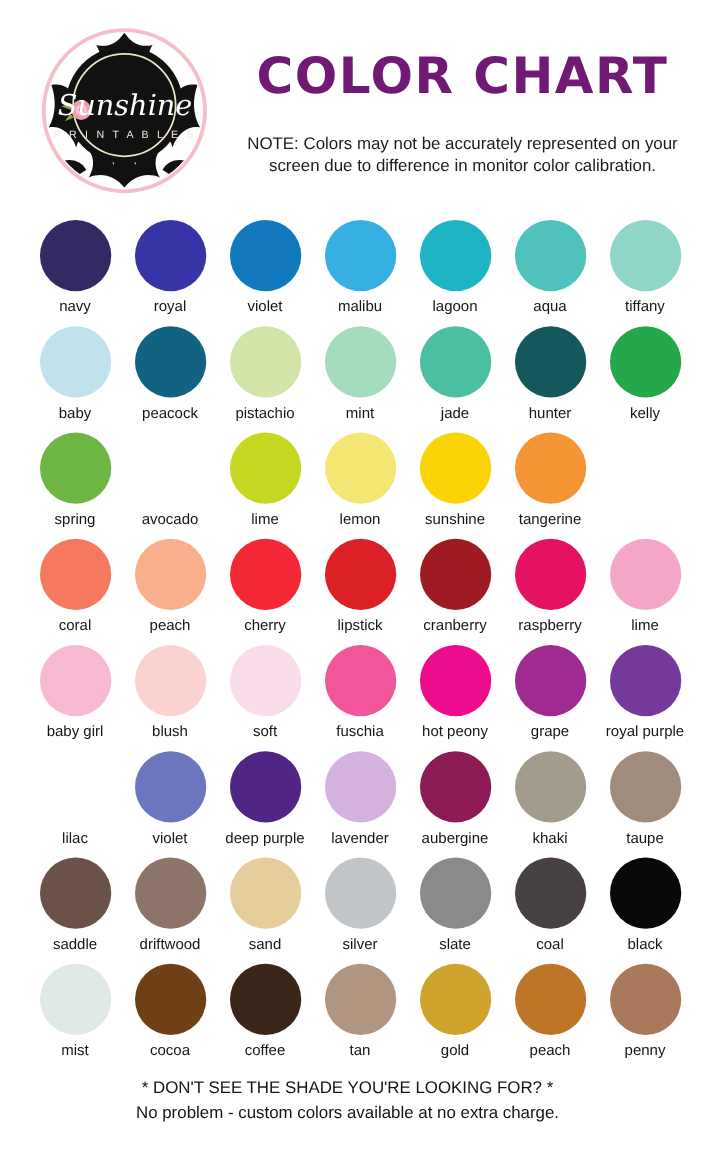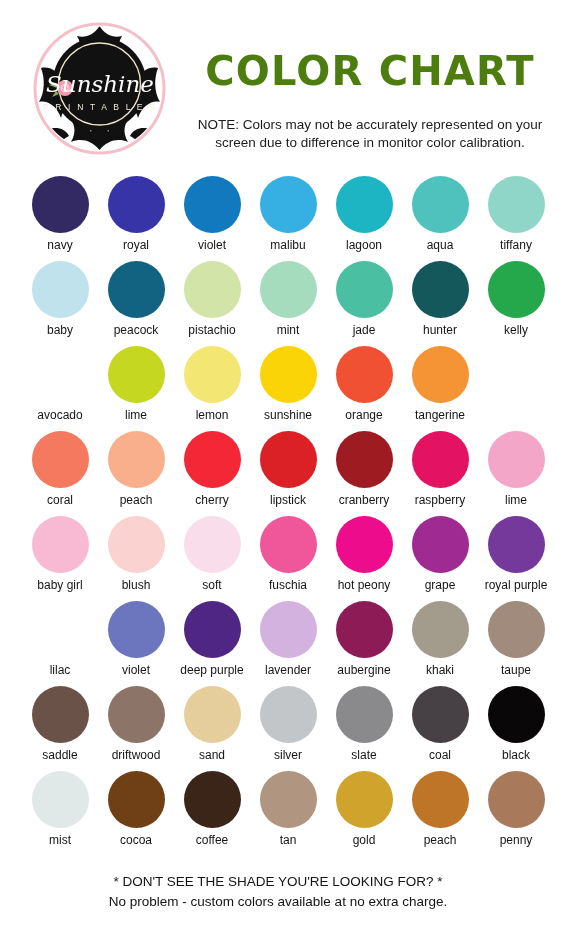--- a/index.html
+++ b/index.html
@@ -38,22 +38,22 @@
     top: 30px;
     width: 388px;
     text-align: center;
   }
   .chart-title {
     font-family: "DejaVu Sans", sans-serif;
     font-size: 40px;
     font-weight: bold;
     letter-spacing: 1.2px;
     line-height: 46px;
-    color: #4d7c0f;
-    margin: 18px;
+    color: #701a75;
+    margin: 8px;
     white-space: nowrap;
   }
   .chart-note {
     font-family: "Liberation Sans", sans-serif;
     font-size: 13.5px;
     line-height: 18px;
     color: #1c1c1c;
     margin: 22px 0 0 0;
     padding: 0 8px;
   }
@@ -95,21 +95,20 @@
     white-space: nowrap;
   }
 
   
   .footer {
     position: absolute;
     left: 0;
     top: 861px;
     width: 556px;
     text-align: center;
-    margin-top: 12px;
   }
   .footer-line1 {
     font-family: "Liberation Sans", sans-serif;
     font-size: 13.5px;
     line-height: 18px;
     color: #141414;
     margin: 0;
     white-space: nowrap;
   }
   .footer-line2 {
@@ -229,38 +228,38 @@
         <div class="swatch-dot" style="background: rgb(20, 88, 92);"></div>
         <div class="swatch-label">hunter</div>
       </div>
       <div class="swatch">
         <div class="swatch-dot" style="background: rgb(37, 168, 75);"></div>
         <div class="swatch-label">kelly</div>
       </div>
     </div>
     <div class="grid-row">
       <div class="swatch">
+        <div class="swatch-dot" style="background: rgb(109, 182, 67);"></div>
+        <div class="swatch-label">spring</div>
+      </div>
+      <div class="swatch">
         <div class="swatch-dot"></div>
         <div class="swatch-label">avocado</div>
       </div>
       <div class="swatch">
         <div class="swatch-dot" style="background: rgb(197, 215, 33);"></div>
         <div class="swatch-label">lime</div>
       </div>
       <div class="swatch">
         <div class="swatch-dot" style="background: rgb(244, 230, 114);"></div>
         <div class="swatch-label">lemon</div>
       </div>
       <div class="swatch">
         <div class="swatch-dot" style="background: rgb(251, 212, 7);"></div>
         <div class="swatch-label">sunshine</div>
-      </div>
-      <div class="swatch">
-        <div class="swatch-dot" style="background: rgb(240, 81, 50);"></div>
-        <div class="swatch-label">orange</div>
       </div>
       <div class="swatch">
         <div class="swatch-dot" style="background: rgb(245, 148, 52);"></div>
         <div class="swatch-label">tangerine</div>
       </div>
     </div>
     <div class="grid-row">
       <div class="swatch">
         <div class="swatch-dot" style="background: rgb(244, 121, 94);"></div>
         <div class="swatch-label">coral</div>

